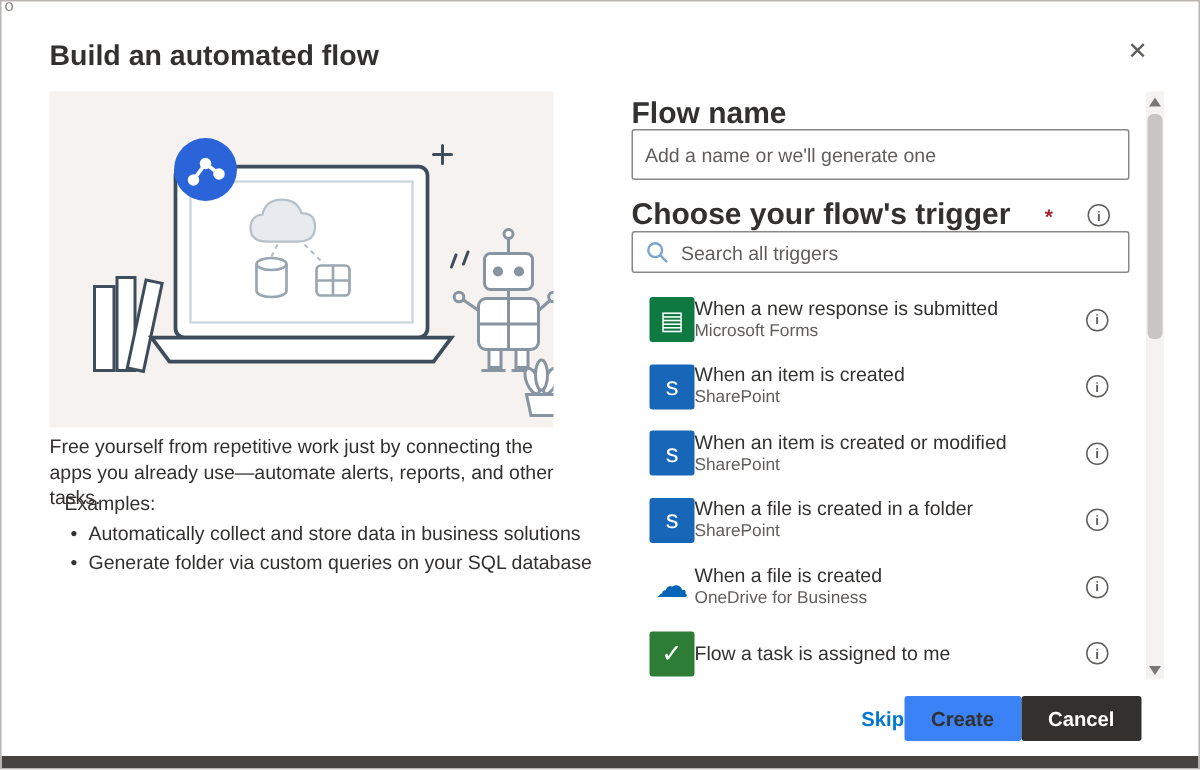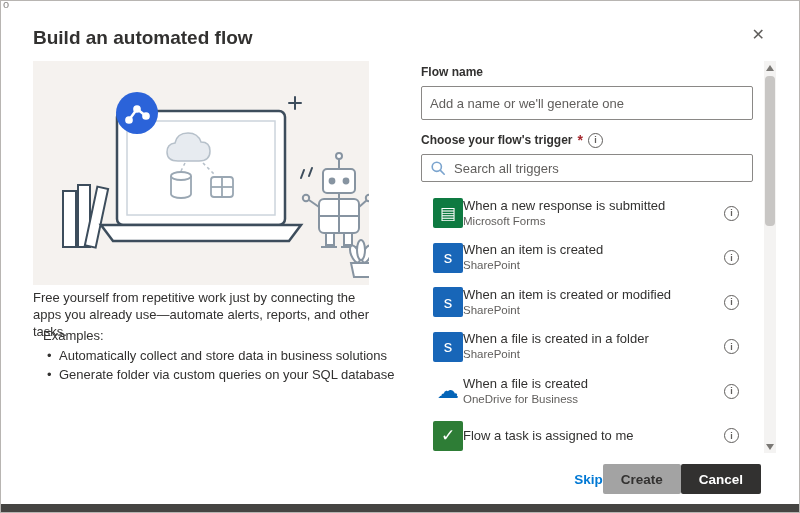--- a/index.html
+++ b/index.html
@@ -16,30 +16,30 @@
   .close-btn { position:absolute; right:34px; top:26px; font-size:16px; color:#605e5c; cursor:pointer; background:none; border:none; line-height:1; }
 
   
   .illustration { position:absolute; left:32px; top:60px; width:336px; height:224px; background:#f5f2ef; }
   .description { position:absolute; left:32px; top:288px; width:352px; font-size:13px; line-height:1.32; color:#323130; }
   .examples { position:absolute; left:42px; top:327px; width:352px; font-size:13px; line-height:1.25; }
   .examples-heading { margin-bottom:4px; }
   .examples ul { list-style:none; }
   .examples li { padding-left:16px; position:relative; margin-bottom:2px; }
   .examples li::before { content:"•"; position:absolute; left:4px; }
-  .field-label { font-size:12px; font-weight:700; color:#323130; }
+  .field-label { font-size:20px; font-weight:700; color:#323130; }
   .flow-name-label { position:absolute; left:420px; top:64px; }
   .flow-name-input {
     position:absolute; left:420px; top:85px; width:332px; height:28px;
     border:1px solid #8a8886; border-radius:2px; padding:16px 8px; font-size:13px;
     font-family:"Liberation Sans", sans-serif; color:#323130;
   }
   .flow-name-input::placeholder, .search-input::placeholder { color:#605e5c; opacity:1; }
 
-  .trigger-label-row { position:absolute; left:420px; top:131px; display:flex; align-items:center; gap:5px; }
+  .trigger-label-row { position:absolute; left:420px; top:131px; display:flex; align-items:center; gap:23px; }
   .required { color:#a4262c; font-weight:700; font-size:14px; }
   .info-circle {
     display:inline-flex; align-items:center; justify-content:center;
     width:15px; height:15px; border:1px solid #605e5c; border-radius:50%;
     font-size:9px; color:#605e5c; font-weight:700; flex:0 0 auto; cursor:pointer; background:#fff;
   }
   .search-wrap { position:absolute; left:420px; top:153px; width:332px; height:28px; }
   .search-input {
     width:100%; height:100%; border:1px solid #8a8886; border-radius:2px;
     padding:0 8px 0 32px; font-size:13px; font-family:"Liberation Sans", sans-serif; color:#323130;
@@ -64,21 +64,21 @@
   .scroll-up { top:0; }
   .scroll-down { bottom:0; }
   .tri-up { width:0; height:0; border-left:4px solid transparent; border-right:4px solid transparent; border-bottom:6px solid #7a7875; }
   .tri-down { width:0; height:0; border-left:4px solid transparent; border-right:4px solid transparent; border-top:6px solid #7a7875; }
   .scroll-thumb { position:absolute; left:1px; top:15px; width:10px; height:150px; background:#c8c6c4; border-radius:4px; cursor:pointer; }
 
   
   .footer { position:absolute; right:38px; top:463px; display:flex; align-items:center; }
   .skip-link { color:#0078d4; font-size:13.5px; font-weight:700; cursor:pointer; background:none; border:none; font-family:"Liberation Sans", sans-serif; }
   .btn { height:30px; padding:0 18px; font-size:13.5px; font-weight:700; border:none; border-radius:2px; cursor:pointer; font-family:"Liberation Sans", sans-serif; }
-  .btn-create { background:#a3a3a3; color:#323130; }
+  .btn-create { background:#3b82f6; color:#323130; }
   .btn-cancel { background:#323130; color:#ffffff; }
 </style>
 </head>
 <body>
 
 <div class="page">
 
   <span class="corner-fragment">o</span>
 
   <h1 class="dialog-title">Build an automated flow</h1>

